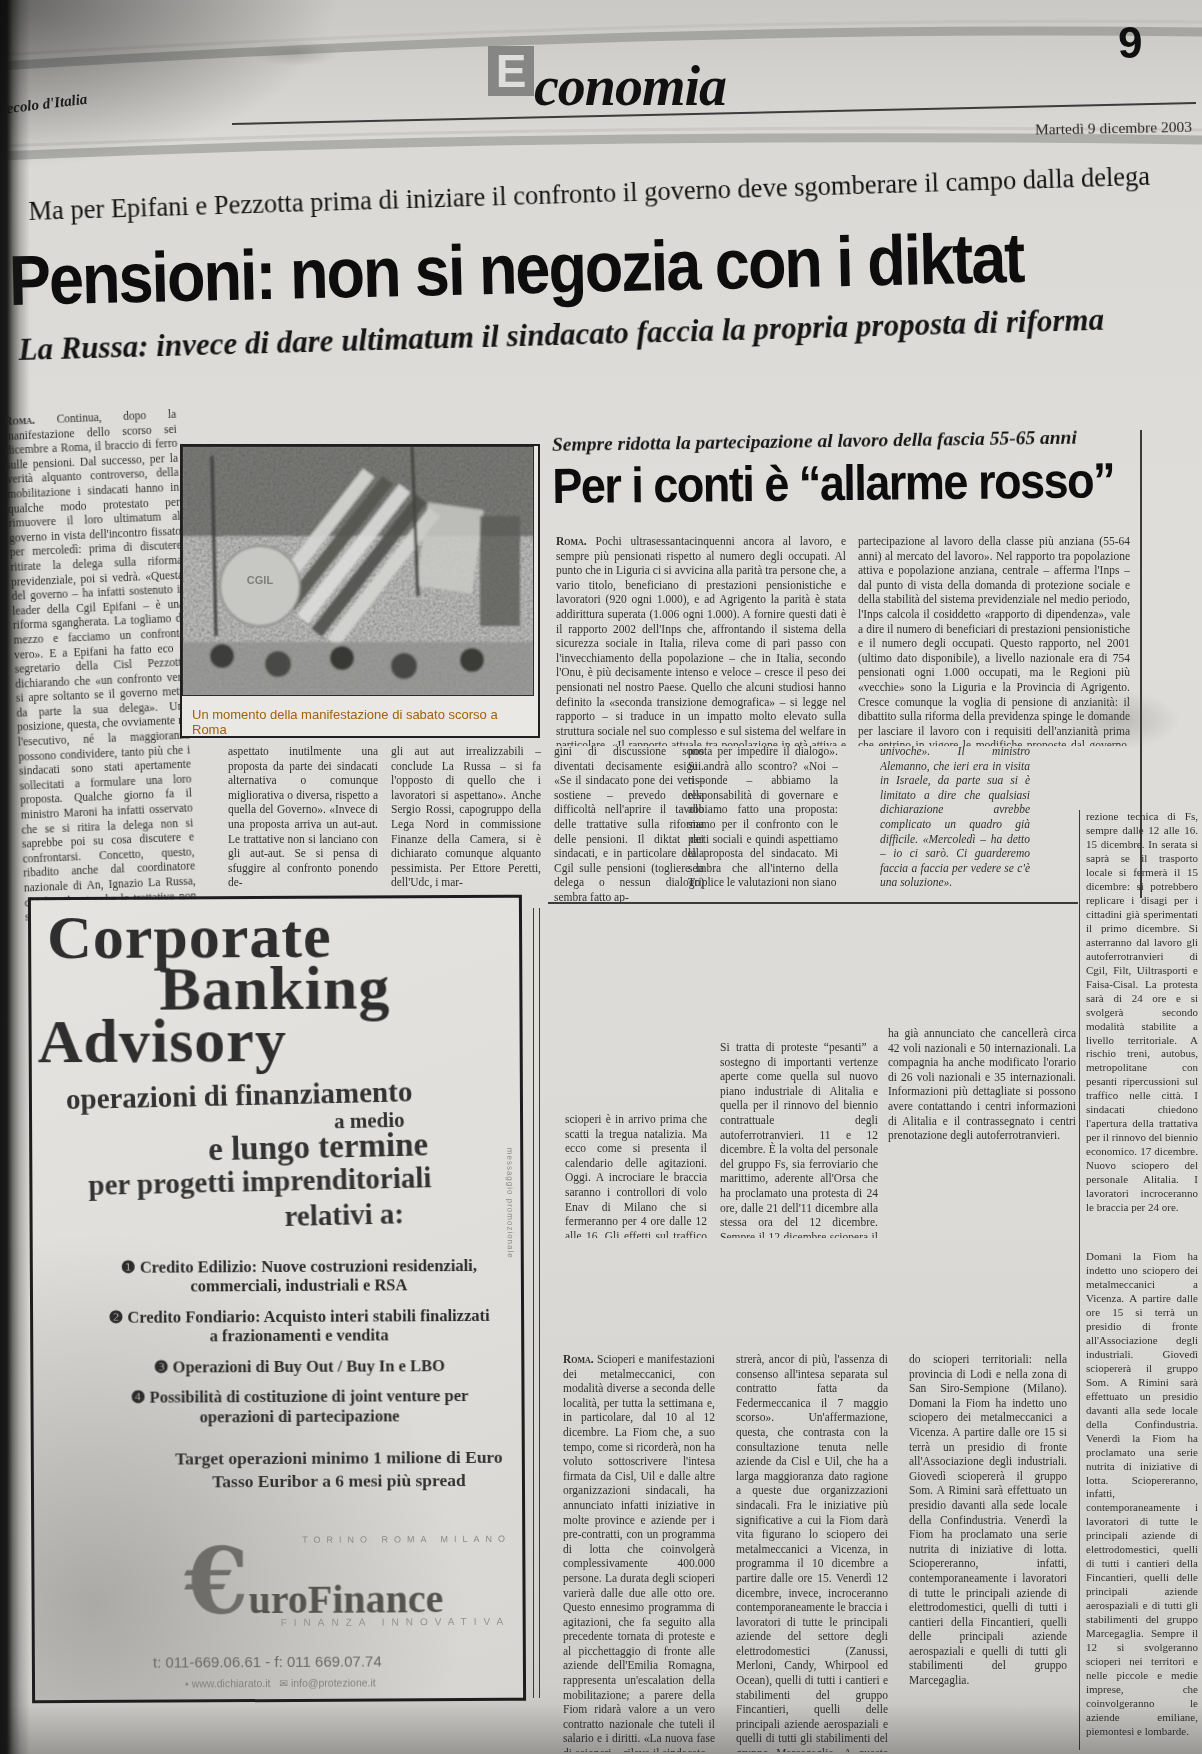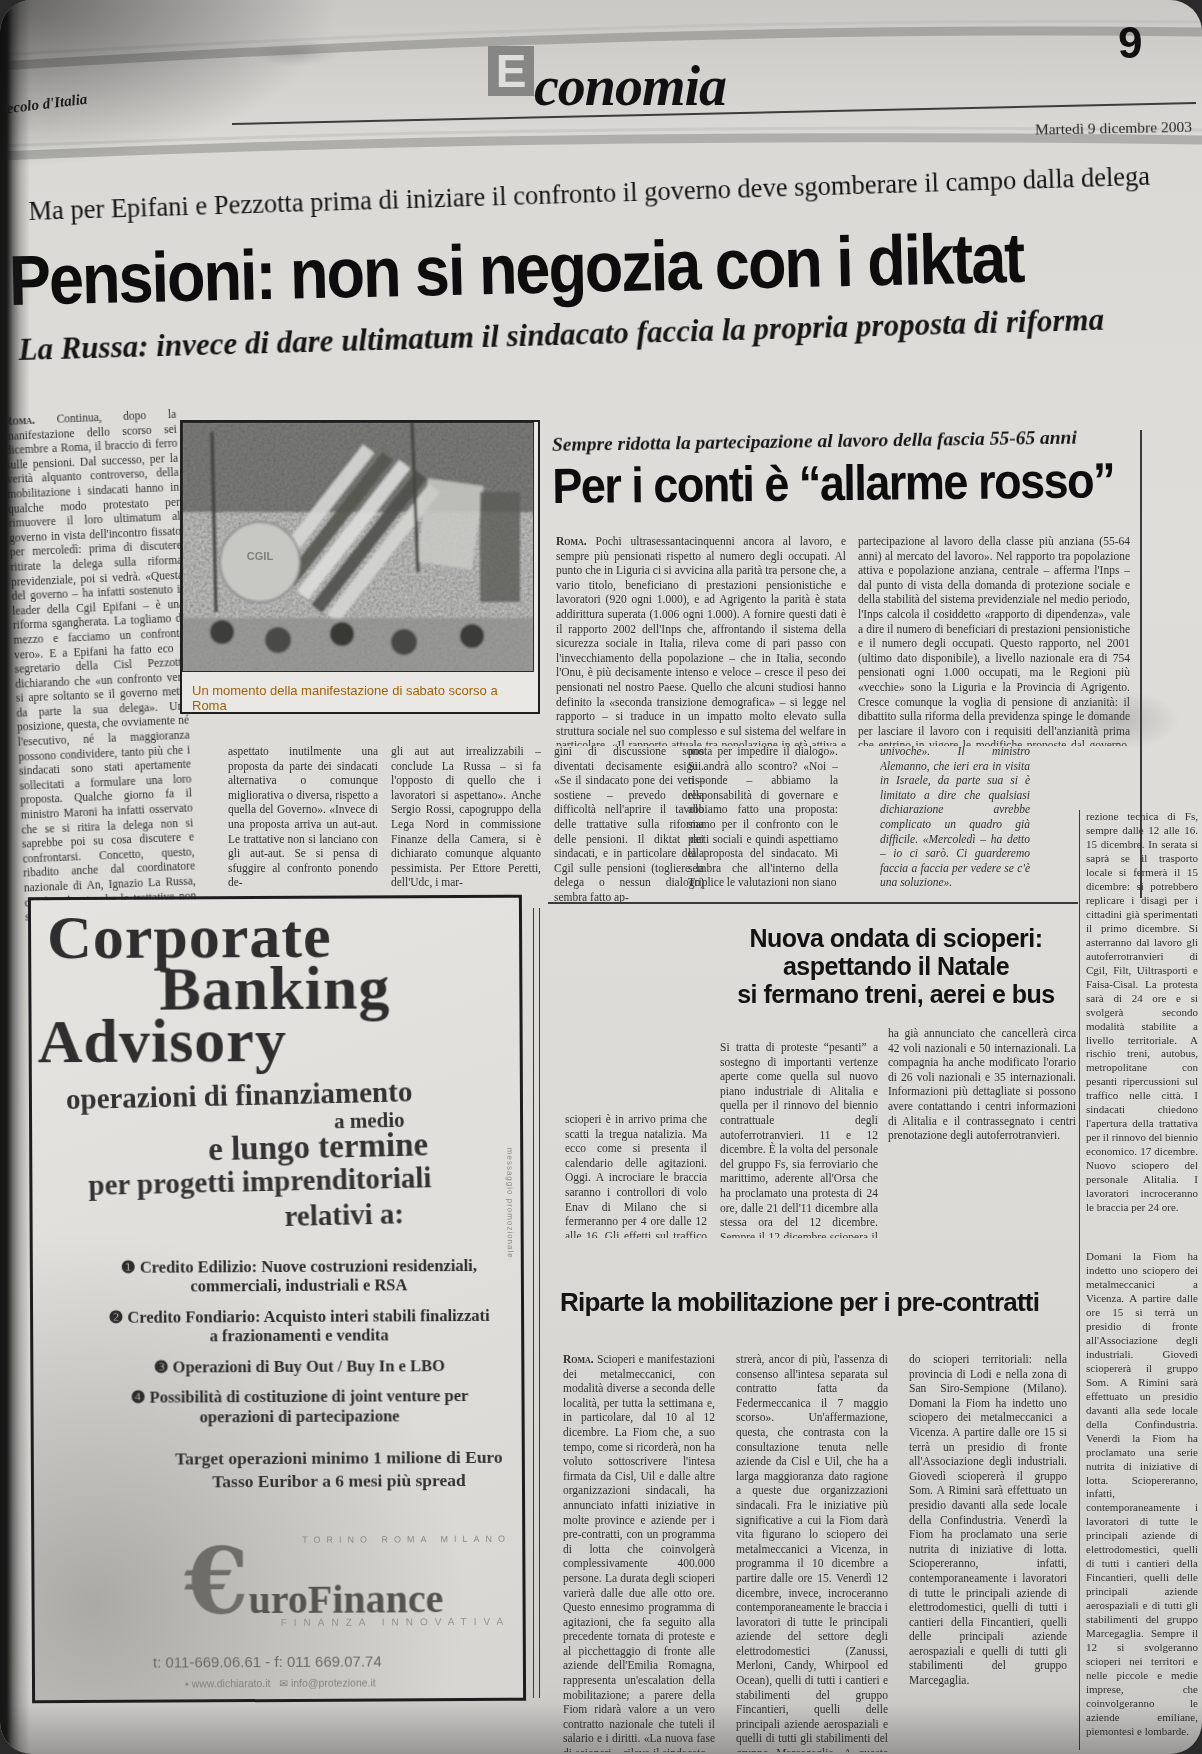--- a/index.html
+++ b/index.html
@@ -1,20 +1,20 @@
 <!DOCTYPE html>
 <html><head>
 <meta charset="utf-8">
 <style>
   html,body{margin:0;padding:0;background:#2a2a2a;}
   .serif{font-family:"Liberation Serif","DejaVu Serif",serif;}
   .sans{font-family:"Liberation Sans","DejaVu Sans",sans-serif;}
   #page{position:relative;width:1202px;height:1754px;overflow:hidden;
     background:linear-gradient(180deg,#c9c8c5 0%,#dad9d5 8%,#deddd9 30%,#dbdad6 70%,#cfcecb 96%,#bdbcb9 100%);
-    color:#1c1c1c;border-radius:32px;}
+    color:#1c1c1c;}
   .abs{position:absolute;}
   .scan{color:#2f2f2f;filter:blur(0.25px);text-align:justify;overflow:hidden;}
   .body-col{font-size:11.5px;line-height:1.27;}
   .body-col-narrow{font-size:11px;line-height:1.27;}
   .dl{font-weight:bold;font-variant:small-caps;}
   .rule{background:#3a3a3a;}
   
   .big-head{font-weight:bold;color:#0d0d0d;letter-spacing:-2px;}
   .eyebrow-it{font-style:italic;font-weight:bold;}
   
@@ -65,21 +65,21 @@
   <div class="abs serif" style="left:940px;top:120px;width:252px;text-align:right;font-size:15.5px;color:#2a2a2a;transform:rotate(-1deg);filter:blur(.3px);">Martedì 9 dicembre 2003</div>
 
   <div class="abs serif" style="left:28px;top:196px;width:1160px;font-size:26.5px;color:#141414;transform:rotate(-1.8deg);transform-origin:left top;filter:blur(.3px);">Ma per Epifani e Pezzotta prima di iniziare il confronto il governo deve sgomberare il campo dalla delega</div>
 
   <div class="abs sans big-head" style="left:8px;top:240px;width:1190px;font-size:63px;transform:rotate(-1.3deg) scaleY(1.12);transform-origin:left top;white-space:nowrap;">Pensioni: non si negozia con i diktat</div>
 
   <div class="abs serif" style="left:18px;top:332px;width:1170px;font-size:31px;font-weight:bold;font-style:italic;color:#151515;transform:rotate(-1.6deg);transform-origin:left top;filter:blur(.25px);">La Russa: invece di dare ultimatum il sindacato faccia la propria proposta di riforma</div>
 
   <div class="abs scan body-col serif" style="left:4px;top:414px;width:172px;height:508px;transform:rotate(-2.4deg);transform-origin:left top;"><b class="dl">Roma.</b> <span>Continua, dopo la manifestazione dello scorso sei dicembre a Roma, il braccio di ferro sulle pensioni. Dal successo, per la verità alquanto controverso, della mobilitazione i sindacati hanno in qualche modo protestato per rimuovere il loro ultimatum al governo in vista dell'incontro fissato per mercoledì: prima di discutere ritirate la delega sulla riforma previdenziale, poi si vedrà. «Questa del governo – ha infatti sostenuto il leader della Cgil Epifani – è una riforma sgangherata. La togliamo di mezzo e facciamo un confronto vero». E a Epifani ha fatto eco il segretario della Cisl Pezzotta dichiarando che «un confronto vero si apre soltanto se il governo mette da parte la sua delega». Una posizione, questa, che ovviamente né l'esecutivo, né la maggioranza possono condividere, tanto più che i sindacati sono stati apertamente sollecitati a formulare una loro proposta. Qualche giorno fa il ministro Maroni ha infatti osservato che se si ritira la delega non si saprebbe poi su cosa discutere e confrontarsi. Concetto, questo, ribadito anche dal coordinatore nazionale di An, Ignazio La Russa, che ha rilevato che le trattative non si intavolano con gli ultimatum. «Noi ci siamo sempre per mantenere aperto il dialogo con tutte le parti sociali e quindi certamente con i sindacati – dichiara La Russa – Finora abbiamo</span></div>
 
-  <div class="abs photo-box" style="left:180px;top:420px;width:356px;height:290px;">
+  <div class="abs photo-box" style="left:180px;top:444px;width:356px;height:290px;">
     <svg width="352" height="250" viewBox="0 0 352 250">
       <defs>
         <filter id="grain">
             <feTurbulence type="fractalNoise" baseFrequency="0.35" numOctaves="3" result="n"></feTurbulence>
           <feColorMatrix in="n" type="saturate" values="0"></feColorMatrix>
           <feComponentTransfer>
               <feFuncA type="linear" slope="0" intercept="1"></feFuncA>
               <feFuncR type="linear" slope="1.1" intercept="0.18"></feFuncR>
               <feFuncG type="linear" slope="1.1" intercept="0.18"></feFuncG>
               <feFuncB type="linear" slope="1.1" intercept="0.18"></feFuncB>
@@ -175,36 +175,30 @@
     </div>
 
     <div class="abs side-note" style="right:6px;top:250px;">messaggio promozionale</div>
   </div>
 
   <div class="abs" style="left:533px;top:908px;width:5px;height:790px;border-left:1.5px solid #3a3a3a;border-right:1.5px solid #3a3a3a;"></div>
 
   <div class="abs rule" style="left:548px;top:902px;width:530px;height:1.5px;"></div>
 
 
-  <div class="abs sans" style="left:712px;top:924px;width:368px;text-align:center;font-size:25px;font-weight:bold;line-height:1.12;color:#121212;letter-spacing:-0.5px;">
-    <span>Nuova ondata di scioperi:</span><br>
-    <span>aspettando il Natale</span><br>
-    <span>si fermano treni, aerei e bus</span>
-  </div>
 
   <div class="abs scan body-col serif" style="left:565px;top:1112px;width:142px;height:126px;">scioperi è in arrivo prima che scatti la tregua natalizia. Ma ecco come si presenta il calendario delle agitazioni. Oggi. A incrociare le braccia saranno i controllori di volo Enav di Milano che si fermeranno per 4 ore dalle 12 alle 16. Gli effetti sul traffico aereo saranno pesanti. Alitalia</div>
   <div class="abs scan body-col serif" style="left:720px;top:1040px;width:158px;height:198px;">Si tratta di proteste “pesanti” a sostegno di importanti vertenze aperte come quella sul nuovo piano industriale di Alitalia e quella per il rinnovo del biennio contrattuale degli autoferrotranvieri. 11 e 12 dicembre. È la volta del personale del gruppo Fs, sia ferroviario che marittimo, aderente all'Orsa che ha proclamato una protesta di 24 ore, dalle 21 dell'11 dicembre alla stessa ora del 12 dicembre. Sempre il 12 dicembre sciopera il personale della di-</div>
   <div class="abs scan body-col serif" style="left:888px;top:1026px;width:188px;height:212px;">ha già annunciato che cancellerà circa 42 voli nazionali e 50 internazionali. La compagnia ha anche modificato l'orario di 26 voli nazionali e 35 internazionali. Informazioni più dettagliate si possono avere contattando i centri informazioni di Alitalia e il contrassegnato i centri prenotazione degli autoferrotranvieri.</div>
 
   <div class="abs rule" style="left:1079px;top:810px;width:1px;height:940px;"></div>
   <div class="abs scan body-col-narrow serif" style="left:1086px;top:810px;width:112px;height:428px;">rezione tecnica di Fs, sempre dalle 12 alle 16. 15 dicembre. In serata si saprà se il trasporto locale si fermerà il 15 dicembre: si potrebbero replicare i disagi per i cittadini già sperimentati il primo dicembre. Si asterranno dal lavoro gli autoferrotranvieri di Cgil, Filt, Uiltrasporti e Faisa-Cisal. La protesta sarà di 24 ore e si svolgerà secondo modalità stabilite a livello territoriale. A rischio treni, autobus, metropolitane con pesanti ripercussioni sul traffico nelle città. I sindacati chiedono l'apertura della trattativa per il rinnovo del biennio economico. 17 dicembre. Nuovo sciopero del personale Alitalia. I lavoratori incroceranno le braccia per 24 ore.</div>
 
   <div class="abs sans" style="left:560px;top:1256px;width:520px;font-size:26px;font-weight:bold;line-height:1.2;color:#141414;letter-spacing:-0.8px;">
     <br>
-    <span>Riparte la mobilitazione per i pre-contratti</span>
   </div>
 
   <div class="abs scan body-col serif" style="left:563px;top:1352px;width:152px;height:400px;"><b class="dl">Roma.</b> <span>Scioperi e manifestazioni dei metalmeccanici, con modalità diverse a seconda delle località, per tutta la settimana e, in particolare, dal 10 al 12 dicembre. La Fiom che, a suo tempo, come si ricorderà, non ha voluto sottoscrivere l'intesa firmata da Cisl, Uil e dalle altre organizzazioni sindacali, ha annunciato infatti iniziative in molte province e aziende per i pre-contratti, con un programma di lotta che coinvolgerà complessivamente 400.000 persone. La durata degli scioperi varierà dalle due alle otto ore. Questo ennesimo programma di agitazioni, che fa seguito alla precedente tornata di proteste e al picchettaggio di fronte alle aziende dell'Emilia Romagna, rappresenta un'escalation della mobilitazione; a parere della Fiom ridarà valore a un vero contratto nazionale che tuteli il salario e i diritti. «La nuova fase di scioperi – rileva il sindacato – dimo-</span></div>
   <div class="abs scan body-col serif" style="left:736px;top:1352px;width:152px;height:400px;">strerà, ancor di più, l'assenza di consenso all'intesa separata sul contratto fatta da Federmeccanica il 7 maggio scorso». Un'affermazione, questa, che contrasta con la consultazione tenuta nelle aziende da Cisl e Uil, che ha a larga maggioranza dato ragione a queste due organizzazioni sindacali. Fra le iniziative più significative a cui la Fiom darà vita figurano lo sciopero dei metalmeccanici a Vicenza, in programma il 10 dicembre a partire dalle ore 15. Venerdì 12 dicembre, invece, incroceranno contemporaneamente le braccia i lavoratori di tutte le principali aziende del settore degli elettrodomestici (Zanussi, Merloni, Candy, Whirpool ed Ocean), quelli di tutti i cantieri e stabilimenti del gruppo Fincantieri, quelli delle principali aziende aerospaziali e quelli di tutti gli stabilimenti del gruppo Marcegaglia. A queste manifestazioni se ne potrebbero aggiungere delle altre: la Fiom sta infatti preparan-</div>
   <div class="abs scan body-col serif" style="left:909px;top:1352px;width:158px;height:400px;">do scioperi territoriali: nella provincia di Lodi e nella zona di San Siro-Sempione (Milano). Domani la Fiom ha indetto uno sciopero dei metalmeccanici a Vicenza. A partire dalle ore 15 si terrà un presidio di fronte all'Associazione degli industriali. Giovedì sciopererà il gruppo Som. A Rimini sarà effettuato un presidio davanti alla sede locale della Confindustria. Venerdì la Fiom ha proclamato una serie nutrita di iniziative di lotta. Sciopereranno, infatti, contemporaneamente i lavoratori di tutte le principali aziende di elettrodomestici, quelli di tutti i cantieri della Fincantieri, quelli delle principali aziende aerospaziali e quelli di tutti gli stabilimenti del gruppo Marcegaglia.</div>
   <div class="abs scan body-col-narrow serif" style="left:1086px;top:1250px;width:112px;height:500px;">Domani la Fiom ha indetto uno sciopero dei metalmeccanici a Vicenza. A partire dalle ore 15 si terrà un presidio di fronte all'Associazione degli industriali. Giovedì sciopererà il gruppo Som. A Rimini sarà effettuato un presidio davanti alla sede locale della Confindustria. Venerdì la Fiom ha proclamato una serie nutrita di iniziative di lotta. Sciopereranno, infatti, contemporaneamente i lavoratori di tutte le principali aziende di elettrodomestici, quelli di tutti i cantieri della Fincantieri, quelli delle principali aziende aerospaziali e di tutti gli stabilimenti del gruppo Marcegaglia. Sempre il 12 si svolgeranno scioperi nei territori e nelle piccole e medie imprese, che coinvolgeranno le aziende emiliane, piemontesi e lombarde.</div>
 
   <div class="abs smudge" style="left:250px;top:40px;width:90px;height:26px;"></div>
   <div class="abs smudge" style="left:1060px;top:690px;width:120px;height:60px;"></div>
   <div class="abs spine" style="left:0;top:0;width:32px;height:1754px;"></div>

